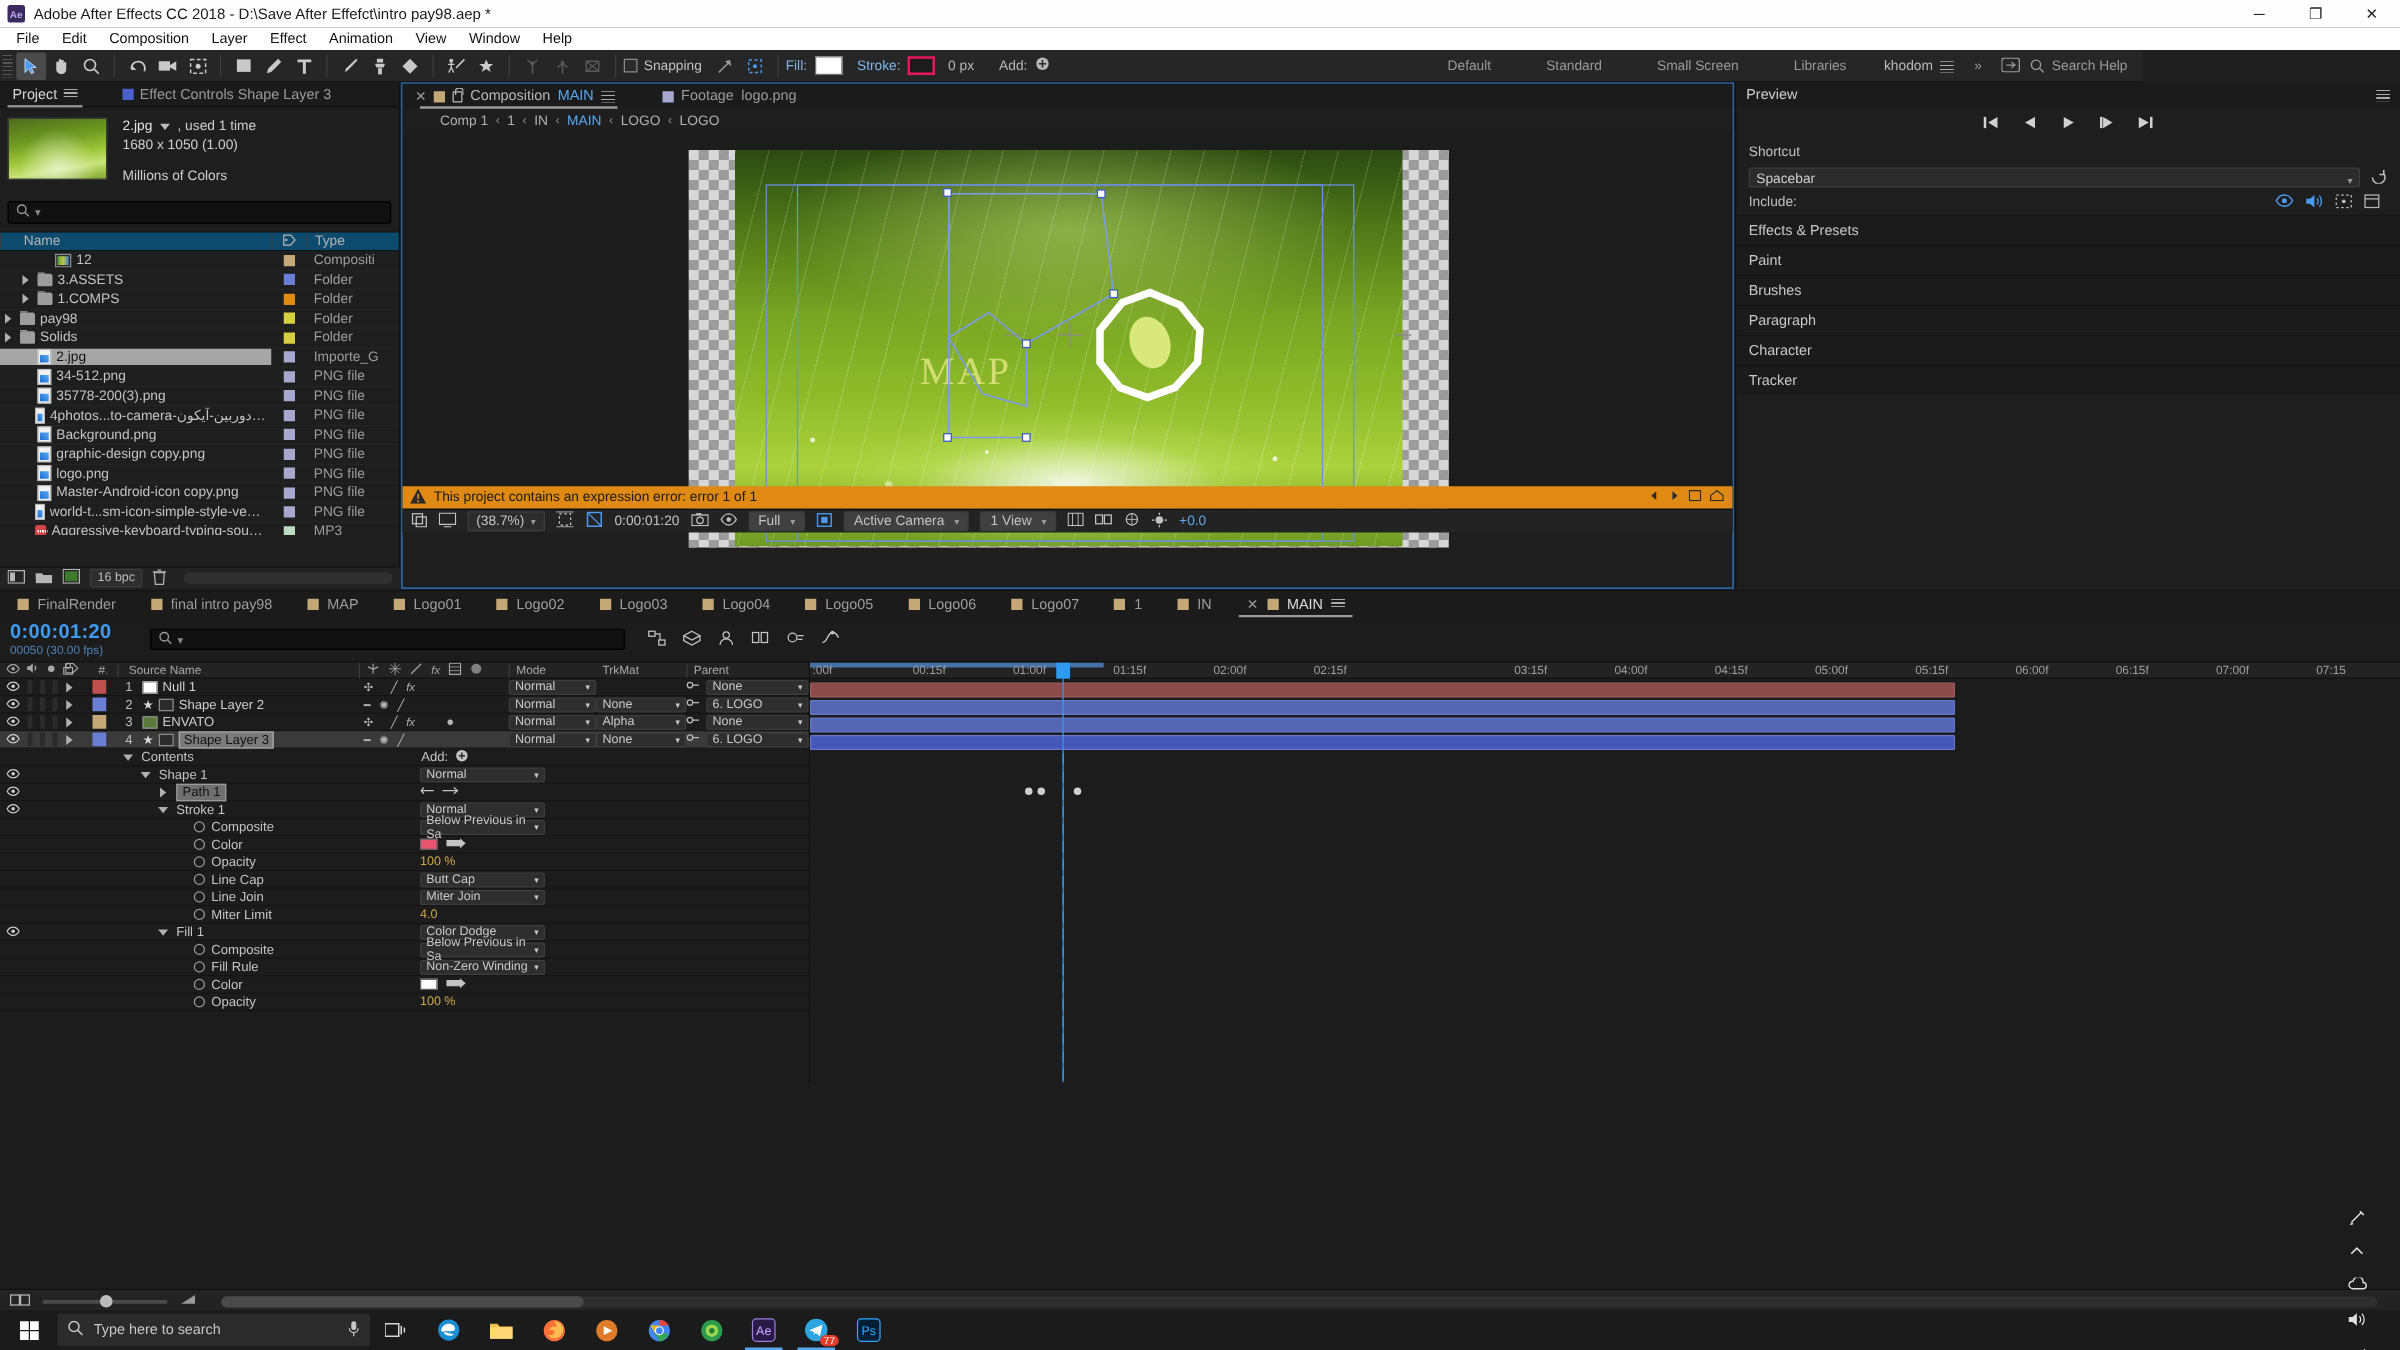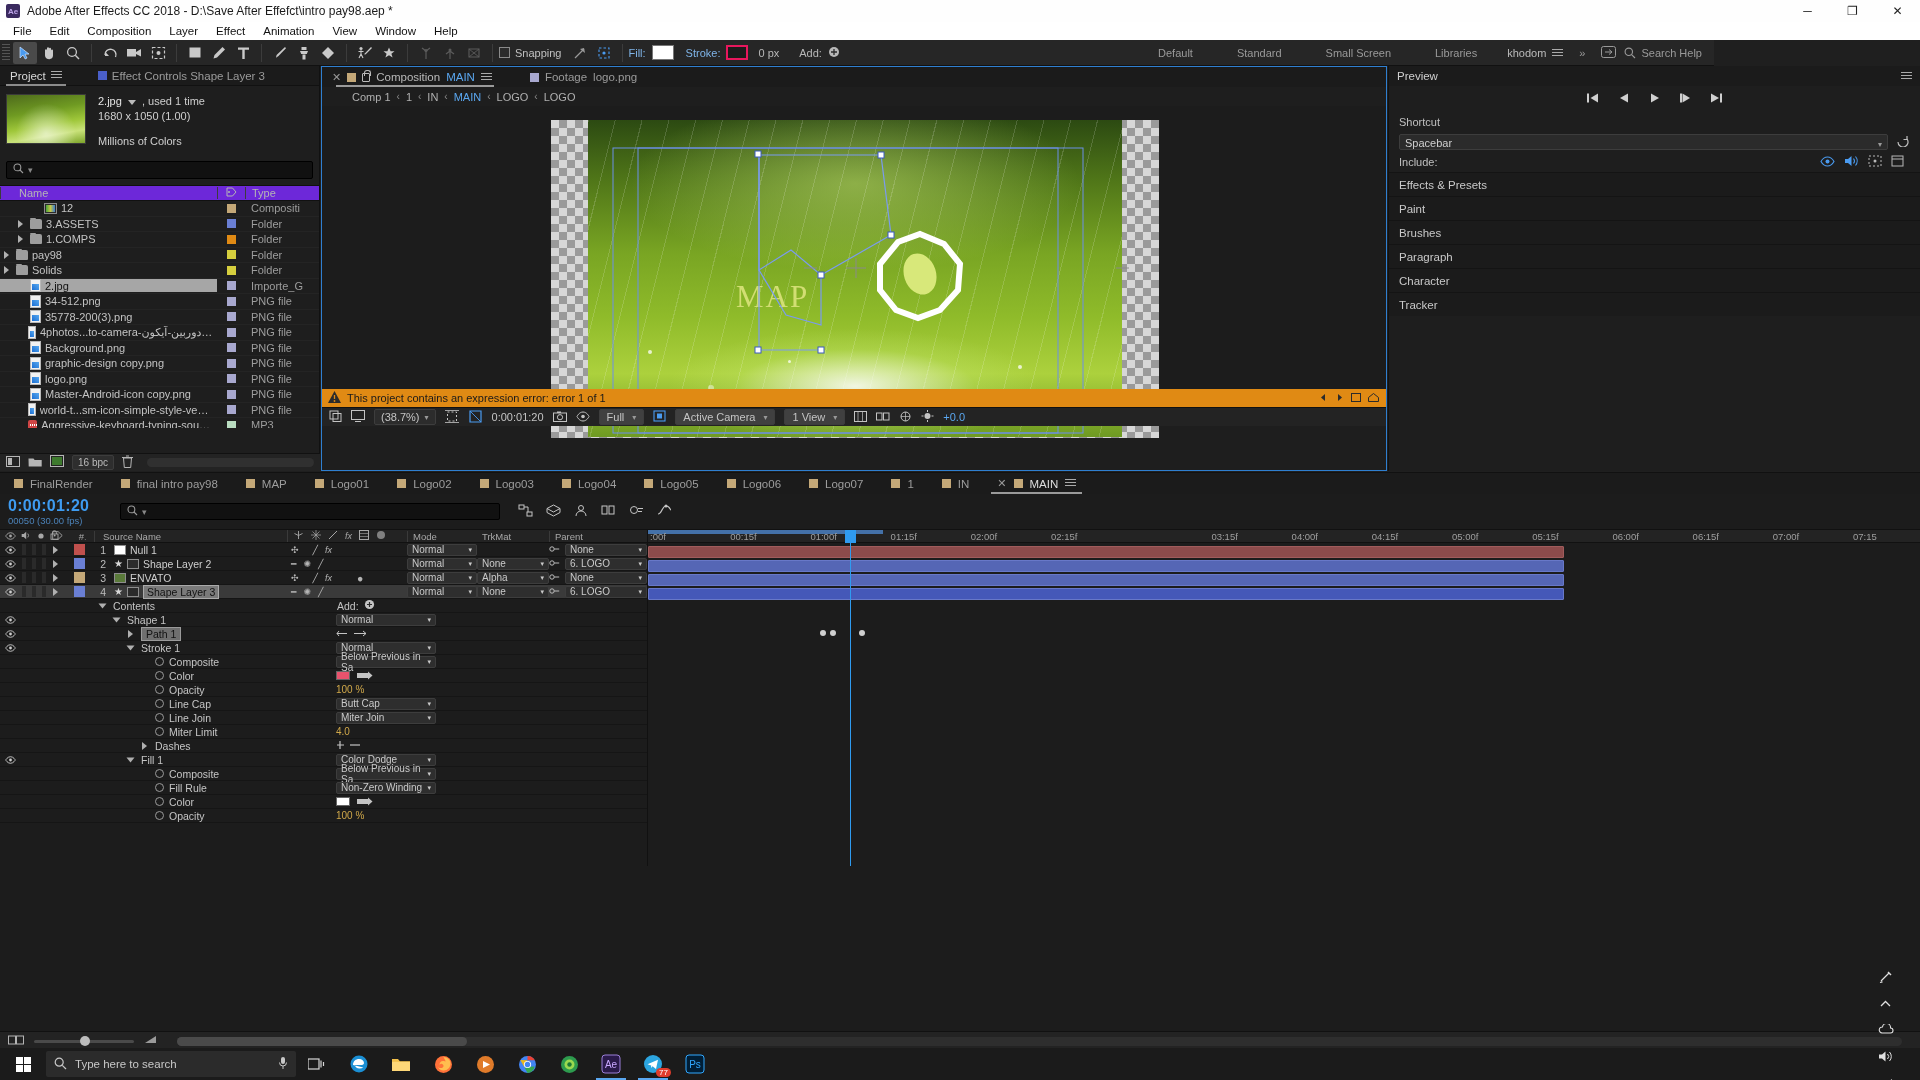--- a/index.html
+++ b/index.html
@@ -90,21 +90,21 @@
   .proj-meta { font-size:11px; color:#cfcfcf; line-height:15px; }
   .caret-down { display:inline-block; width:0;height:0;
      border-left:4px solid transparent;border-right:4px solid transparent;border-top:5px solid #bbb;
      vertical-align:middle; margin:0 3px;}
   .proj-search {
     margin:8px 6px 0 6px; height:18px; background:#111; border:1px solid #000;
     display:flex; align-items:center; padding:0 6px; gap:4px; border-radius:2px;
   }
   .proj-search input { background:transparent; border:0; outline:0; color:#bbb;
                        font-size:11px; width:100%; font-family:inherit; }
-  .col-head { margin-top:6px; height:16px; background:#6d28d9; border-top:1px solid #111;
+  .col-head { margin-top:6px; height:16px; background:#0c4a6e; border-top:1px solid #111;
               border-bottom:1px solid #111; display:flex; align-items:center; font-size:11px;
               color:#b5b5b5; }
   .col-head .c-name { flex:1; padding-left:18px; border-left:1px solid #3c3c3c; }
   .col-head .c-tag { width:28px; text-align:center; border-left:1px solid #3c3c3c;}
   .col-head .c-type { width:74px; padding-left:6px; border-left:1px solid #3c3c3c;}
   .proj-list { height:227px; overflow:hidden; position:relative; }
   .prow { height:15.5px; display:flex; align-items:center; font-size:11px; color:#c3c3c3;
           border-bottom:1px solid #242424; }
   .prow.sel .pname { background:#a6a6a6; color:#111; }
   .pname { flex:1; display:flex; align-items:center; gap:4px; padding-right:4px; overflow:hidden;
@@ -1515,33 +1515,20 @@
               <div class="prop-name" style="padding-left:96px">
                 <span style="width:8px;display:inline-block"></span>
                 <span class="stopwatch"></span>
                 <span>Miter Limit</span>
               </div>
               <div style="display:flex;align-items:center;width:300px">
                 <span class="prop-val">4.0</span>
               </div>
             </div>
             <div class="prop-row">
-              <div class="eye-col"></div>
-              <div class="prop-name" style="padding-left:96px">
-                <span class="tri" style=""></span>
-                <span>Dashes</span>
-              </div>
-              <div style="display:flex;align-items:center;width:300px">
-                <span><svg width="26" height="10" viewBox="0 0 26 10">
-                    <path d="M4 1v8M1 5h7" stroke="#c4c4c4" stroke-width="1.2"></path>
-                    <path d="M14 5h10" stroke="#c4c4c4" stroke-width="1.2"></path>
-                  </svg></span>
-              </div>
-            </div>
-            <div class="prop-row">
               <div class="eye-col">
                 <span><svg width="11" height="8" viewBox="0 0 11 8">
                     <path d="M5.5 .7C2.5 .7 .7 4 .7 4s1.8 3.3 4.8 3.3S10.3 4 10.3 4 8.5 .7 5.5 .7z" fill="none" stroke="#cfcfcf" stroke-width=".9"></path>
                     <circle cx="5.5" cy="4" r="1.4" fill="#cfcfcf"></circle>
                   </svg></span>
               </div>
               <div class="prop-name" style="padding-left:82px">
                 <span class="tri" style="transform:rotate(90deg)"></span>
                 <span>Fill 1</span>
               </div>

